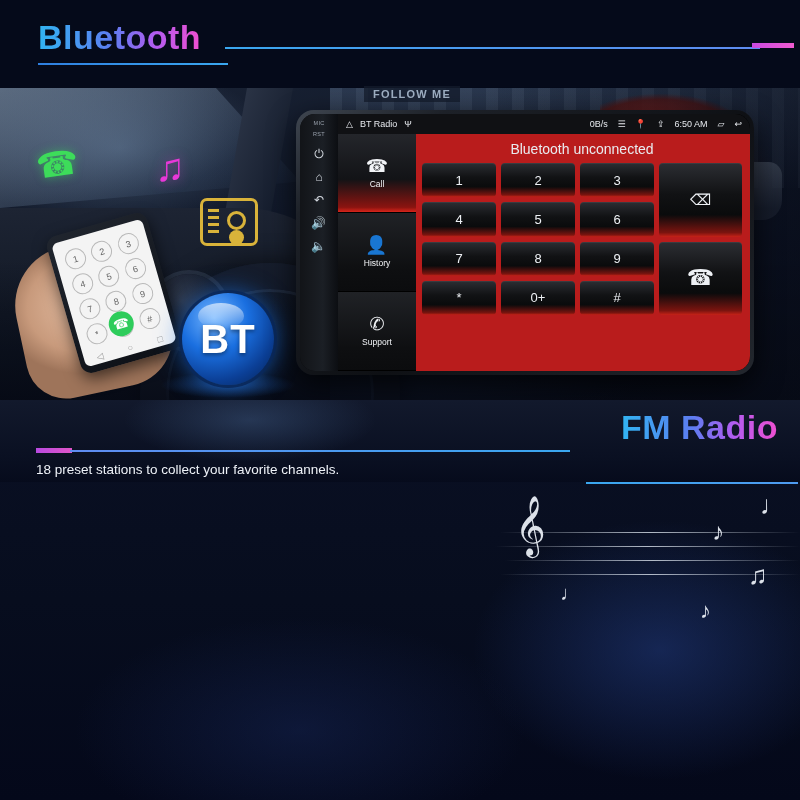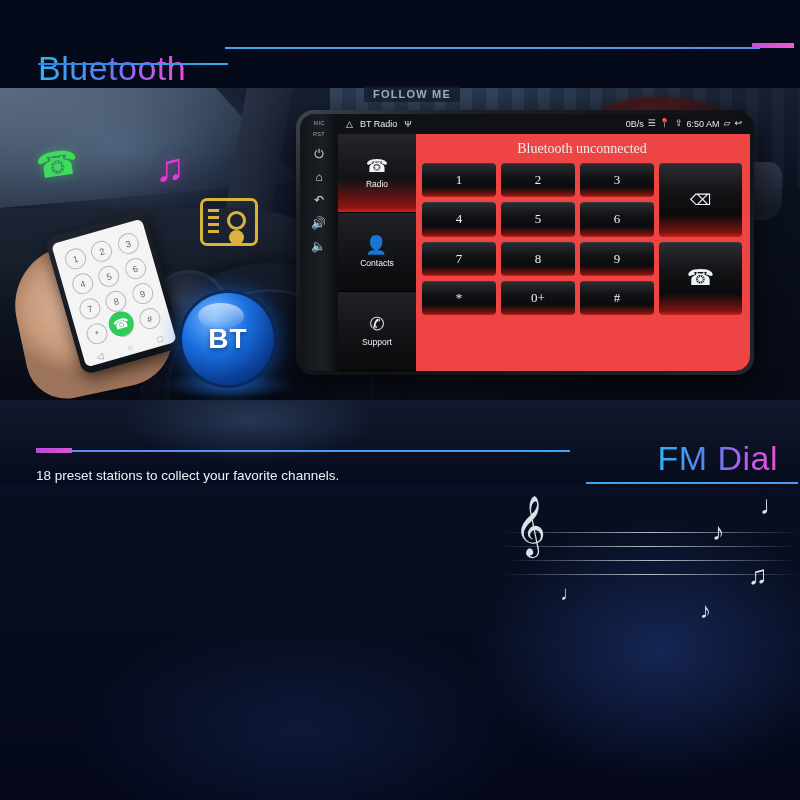--- a/index.html
+++ b/index.html
@@ -138,40 +138,39 @@
     box-shadow: 0 17px 0 -2px #d9b33a;
   }
   .bt-orb {
     position: absolute; left: 182px; top: 293px; width: 92px; height: 92px;
     border-radius: 50%;
     background: radial-gradient(circle at 35% 27%, #74b6ff 0%, #1a6fe0 38%, #0b3f96 70%, #05204f 100%);
     box-shadow: 0 0 0 3px rgba(10,40,90,.9), 0 0 26px rgba(30,120,240,.75);
     display: flex; align-items: center; justify-content: center;
   }
   .bt-orb span {
-    color: #fff; font-size: 28px; font-weight: 700; letter-spacing: 1px;
+    color: #fff; font-size: 40px; font-weight: 700; letter-spacing: 1px;
     text-shadow: 0 2px 4px rgba(0,0,0,.45);
   }
   .bt-orb:before {
     content:""; position:absolute; left:16px; top:10px; width:46px; height:26px;
     border-radius:50%; background: linear-gradient(180deg, rgba(255,255,255,.62), rgba(255,255,255,0));
   }
   .bt-orb-shadow {
     position:absolute; left:160px; top:372px; width:136px; height:26px; border-radius:50%;
     background: radial-gradient(ellipse at center, rgba(40,120,230,.45), transparent 70%);
   }
 
   
   .hdr-band { position: absolute; left: 0; top: 0; width: 800px; height: 90px; }
   .hdr-title {
-    position: absolute; font-size: 34px; font-weight: 400; letter-spacing: .5px;
+    position: absolute; font-size: 34px; font-weight: 700; letter-spacing: .5px;
     background: linear-gradient(90deg, #31b4f2 0%, #5c7df0 45%, #b35cf0 72%, #ef4fd0 100%);
     -webkit-background-clip: text; background-clip: text; color: transparent;
     white-space: nowrap;
-    margin-top: 31px;
   }
   .hdr-sub {
     position: absolute; color: #eef2f8; font-size: 13.5px; white-space: nowrap;
   }
   .hdr-rule { position: absolute; height: 2px; }
 
   
   .unit {
     position: absolute;
     background: linear-gradient(145deg, #3f4650 0%, #1d2128 18%, #0e1014 55%, #23272e 100%);
@@ -194,41 +193,41 @@
     font-size: 12px; color: #d5dae1;
   }
   .screen { flex: 1; position: relative; background: #000; overflow: hidden; }
 
   
   .statusbar {
     height: 20px; background: #101114; display: flex; align-items: center;
     padding: 0 8px; color: #e6e9ee; font-size: 9px; gap: 7px;
   }
   .sb-left { display: flex; align-items: center; gap: 7px; }
-  .sb-right { margin-left: auto; display: flex; gap: 4px; }
+  .sb-right { margin-left: auto; display: flex; align-items: center; gap: 10px; }
   .sb-ico { font-size: 9px; line-height: 1; }
 
   
   #bt-unit { left: 296px; top: 110px; width: 458px; height: 265px; }
   .bt-body { position: absolute; left: 0; top: 20px; right: 0; bottom: 0; display: flex; }
   .bt-tabs {
     width: 78px; flex: 0 0 78px; display: flex; flex-direction: column;
     background: #121315;
   }
   .bt-tab {
     flex: 1; display: flex; flex-direction: column; align-items: center; justify-content: center;
     gap: 4px; color: #f2f4f7; font-size: 8.5px;
     background: linear-gradient(180deg, #202226 0%, #0e0f11 72%, #0b0c0e 100%);
     border-bottom: 1px solid #000;
   }
   .bt-tab.active {
     background: linear-gradient(180deg, #24262b 0%, #121316 58%, #8b1410 94%, #d8251b 100%);
   }
   .bt-tab .ti { font-size: 18px; line-height: 1; }
-  .bt-main { flex: 1; position: relative; background: #ef4444; padding: 4px 8px 6px 6px; font-family: Liberation Serif, serif; }
+  .bt-main { flex: 1; position: relative; background: #b91c1c; padding: 4px 8px 6px 6px; }
   .bt-status-line {
     text-align: center; color: #e9ecf0; font-size: 14px; padding: 3px 0 6px;
   }
   .keypad {
     display: grid; grid-template-columns: repeat(3, 1fr) 1.12fr;
     grid-template-rows: repeat(4, 1fr);
     gap: 5px; height: 152px;
   }
   .key {
     border-radius: 4px; display: flex; align-items: center; justify-content: center;
@@ -350,25 +349,25 @@
               <span>6:50 AM</span>
               <span class="sb-ico">▱</span>
               <span class="sb-ico">↩</span>
             </div>
           </div>
 
           <div class="bt-body">
             <div class="bt-tabs">
               <div class="bt-tab active">
                 <span class="ti">☎</span>
-                <span>Radio</span>
+                <span>Call</span>
               </div>
               <div class="bt-tab">
                 <span class="ti">👤</span>
-                <span>Contacts</span>
+                <span>History</span>
               </div>
               <div class="bt-tab">
                 <span class="ti">✆</span>
                 <span>Support</span>
               </div>
             </div>
 
             <div class="bt-main">
               <div class="bt-status-line">Bluetooth unconnected</div>
               <div class="keypad">
@@ -396,25 +395,25 @@
 
       </div>
     </div>
   </div>
 
   <div class="section" id="fm-section">
     <div class="fm-bg"></div>
     <div class="fm-car-strip"></div>
 
     <div class="hdr-band">
-      <div class="hdr-title" style="right:22px; top:8px;">FM Dial</div>
+      <div class="hdr-title" style="right:22px; top:8px;">FM Radio</div>
       <div class="hdr-rule" style="left:36px; top:48px; width:36px; height:5px; background:linear-gradient(90deg,#b84ae0,#e055c8);"></div>
       <div class="hdr-rule" style="left:70px; top:50px; width:500px; background:linear-gradient(90deg,#5f8cf2,#3aa7ef);"></div>
       <div class="hdr-rule" style="left:586px; top:82px; width:212px; background:linear-gradient(90deg,#3aa7ef,#4f9bf0);"></div>
-      <div class="hdr-sub" style="left:36px; top:68px;">18 preset stations to collect your favorite channels.</div>
+      <div class="hdr-sub" style="left:36px; top:62px;">18 preset stations to collect your favorite channels.</div>
     </div>
 
     <div>
       <div class="staff-line" style="left:500px; top:132px; width:300px;"></div>
       <div class="staff-line" style="left:495px; top:146px; width:305px;"></div>
       <div class="staff-line" style="left:505px; top:160px; width:295px;"></div>
       <div class="staff-line" style="left:500px; top:174px; width:300px;"></div>
       <div class="note" style="left:515px; top:95px; font-size:52px;">𝄞</div>
       <div class="note" style="left:760px; top:90px; font-size:26px;">♩</div>
       <div class="note" style="left:712px; top:118px; font-size:24px;">♪</div>

